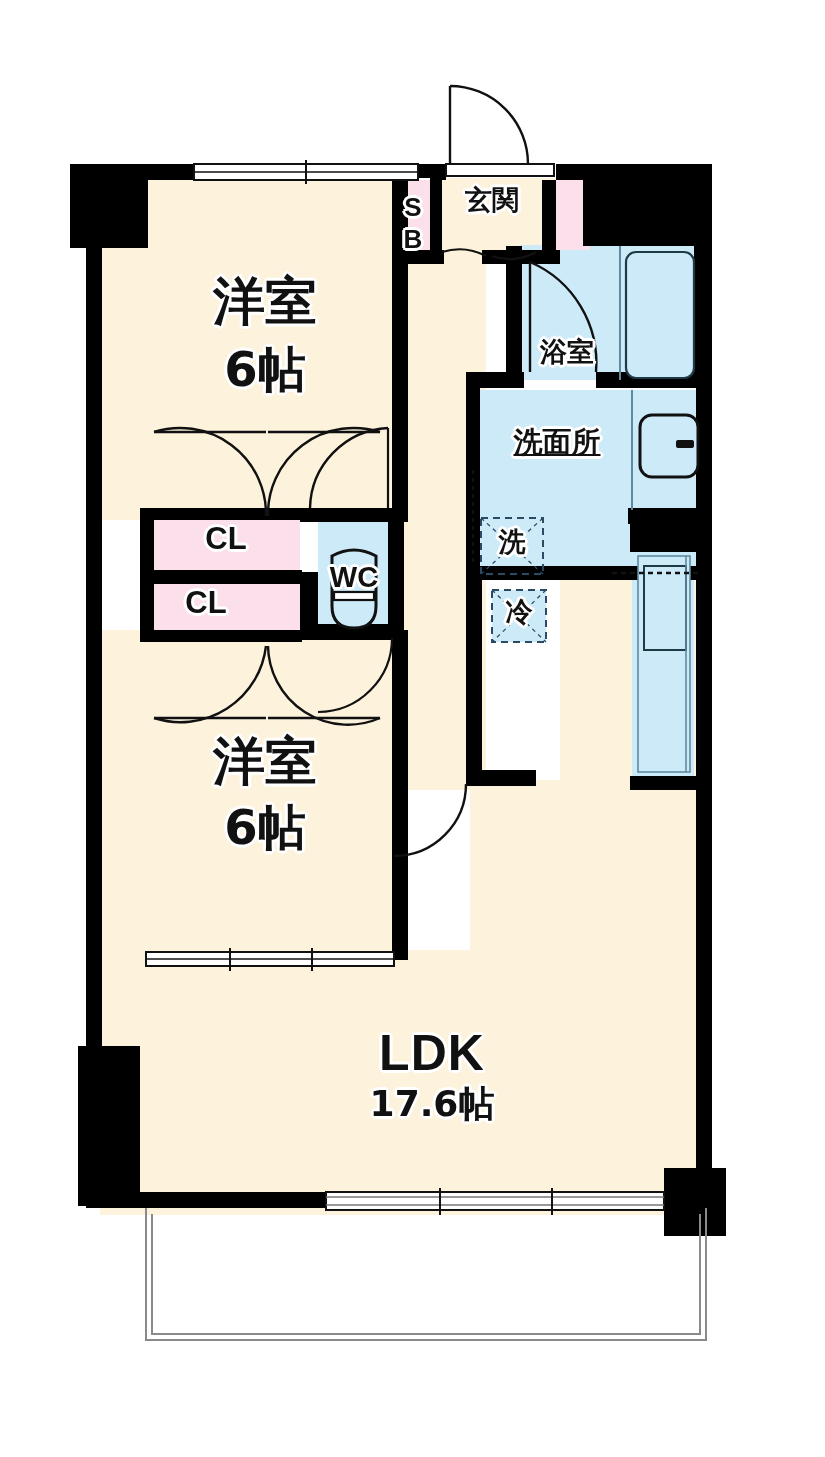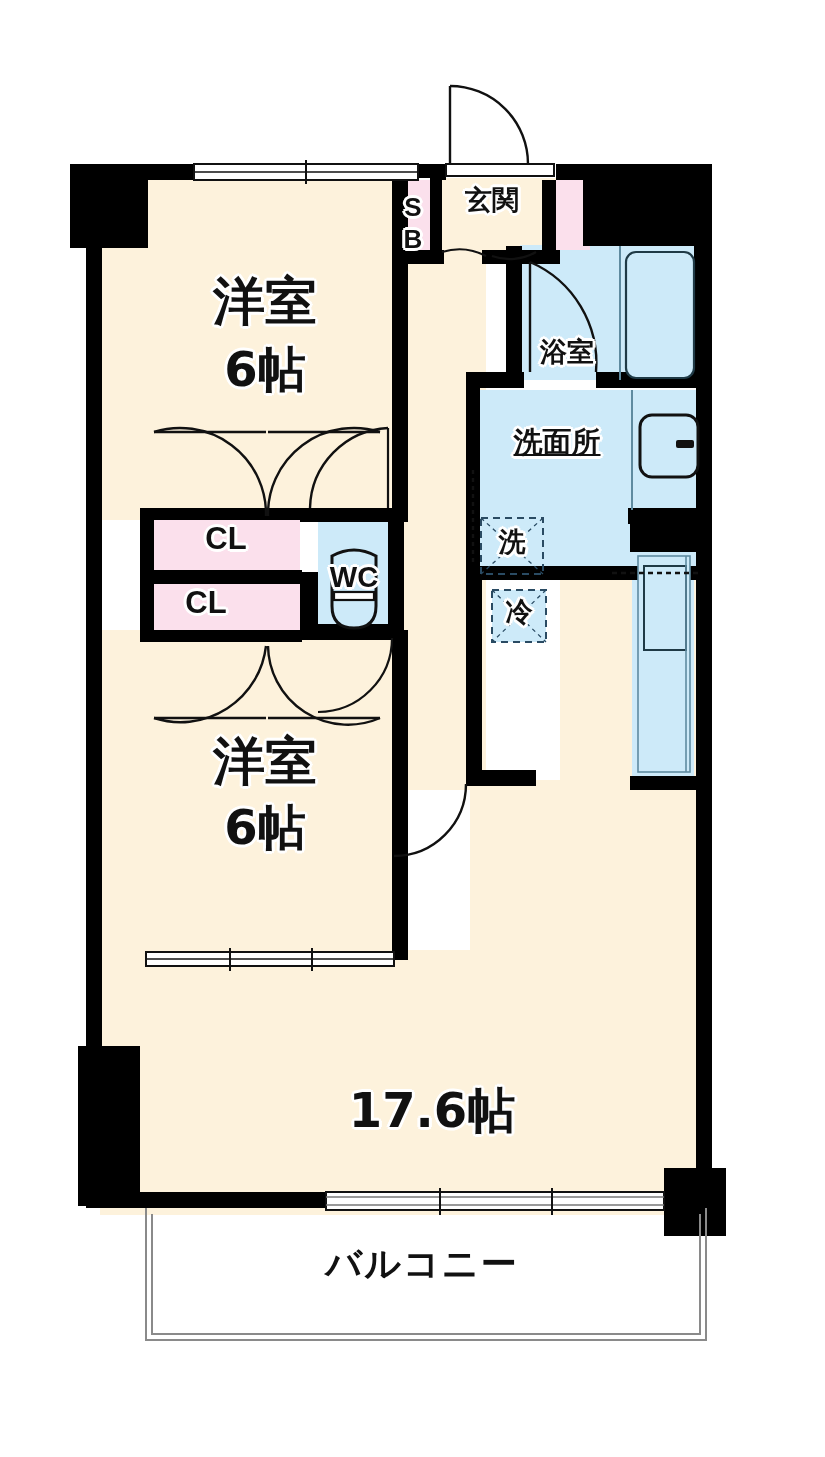--- a/index.html
+++ b/index.html
@@ -238,33 +238,33 @@
   </g>
 
 </svg>
 
 <div class="lbl cjk c" style="left:265px;top:275px;font-size:52px;">洋室</div>
 <div class="lbl cjk c" style="left:265px;top:345px;font-size:48px;">6帖</div>
 
 <div class="lbl cjk c" style="left:265px;top:735px;font-size:52px;">洋室</div>
 <div class="lbl cjk c" style="left:265px;top:803px;font-size:48px;">6帖</div>
 
-<div class="lbl cjk c" style="left:432px;top:1086px;font-size:48px;">17.6帖</div>
+<div class="lbl c" style="left:432px;top:1028px;font-size:50px;letter-spacing:1px;">LDK</div>
+<div class="lbl cjk c" style="left:432px;top:1086px;font-size:36px;">17.6帖</div>
 
 <div class="lbl cjk c" style="left:492px;top:189px;font-size:27px;font-family:Liberation Mono, monospace;">玄関</div>
 
 <div class="lbl cjk c" style="left:567px;top:300px;font-size:27px;margin-top:38px;">浴室</div>
 
 <div class="lbl cjk c" style="left:557px;top:428px;font-size:29px;text-decoration:underline;">洗面所</div>
 
 <div class="lbl c" style="left:354px;top:523px;font-size:29px;letter-spacing:0px;margin-top:40px;">WC</div>
 
 <div class="lbl c" style="left:226px;top:523px;font-size:31px;">CL</div>
 <div class="lbl c" style="left:206px;top:587px;font-size:31px;">CL</div>
 
 <div class="lbl c" style="left:413px;top:192px;font-size:26px;writing-mode:vertical-rl;text-orientation:upright;letter-spacing:2px;">SB</div>
 
 <div class="lbl cjk c" style="left:512px;top:528px;font-size:27px;">洗</div>
 <div class="lbl cjk c" style="left:519px;top:598px;font-size:27px;">冷</div>
 
-<div class="lbl cjk c" style="left:422px;top:1246px;font-size:36px;letter-spacing:2px;">バルコニー</div>
 
 </div>
 
 </body></html>

